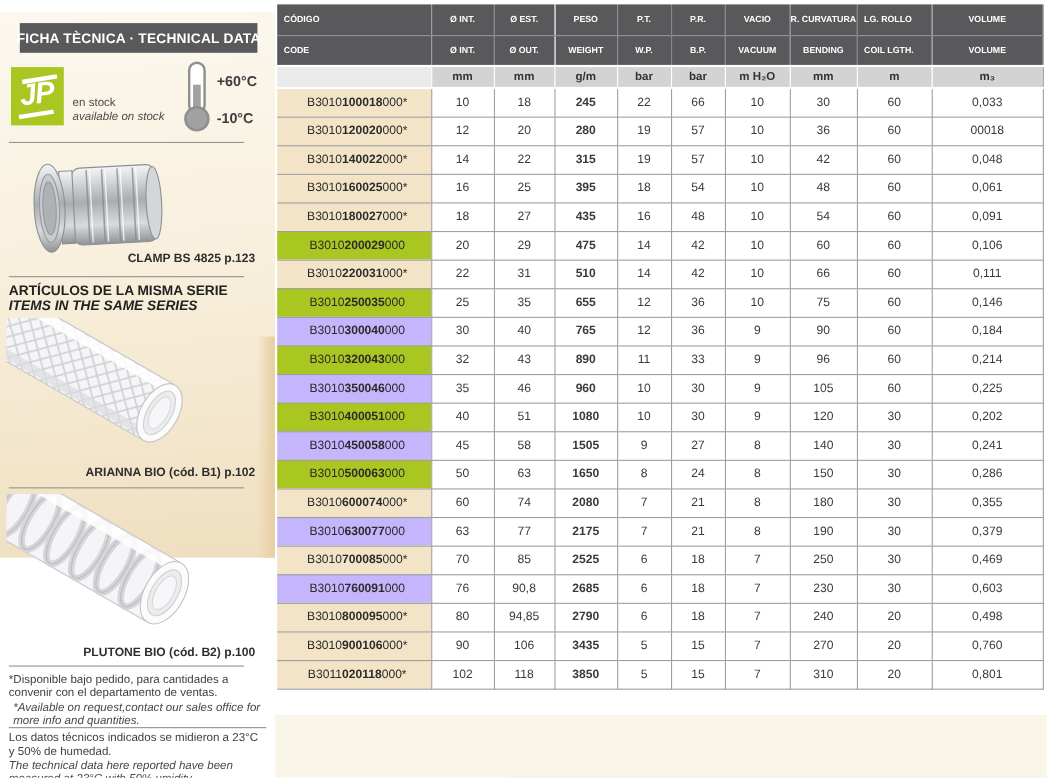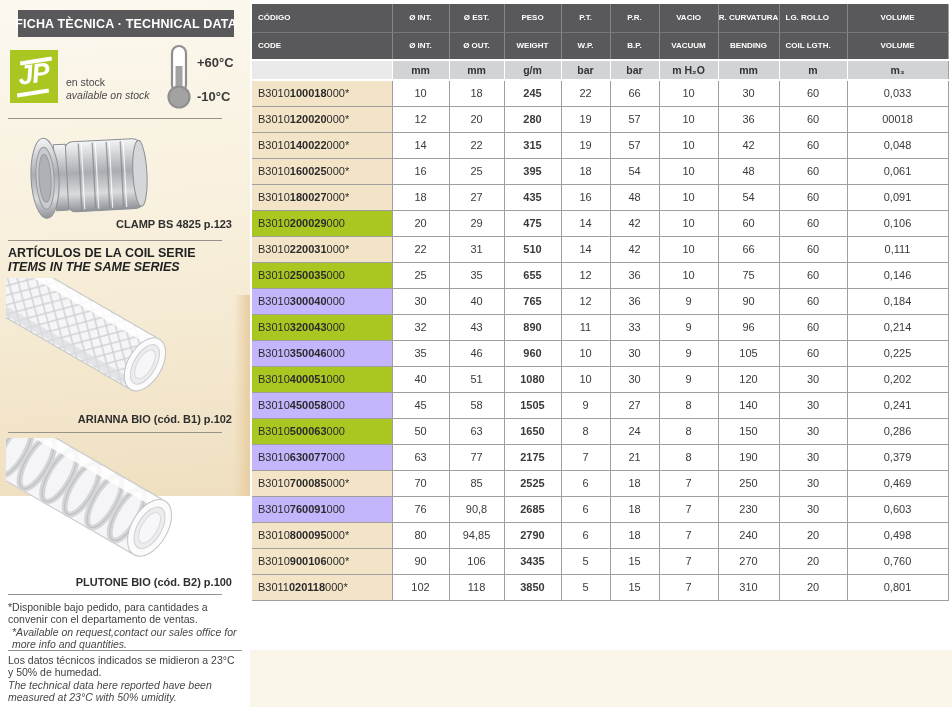--- a/index.html
+++ b/index.html
@@ -6,21 +6,21 @@
     --dark:#59595C; --units:#D2D3D5; --units-first:#EAEAEA;
     --green:#A9C720; --beige:#F3E4C8; --grid:#9f9f9f;
     --cream-top:#FCF8EF; --cream-bottom:#EFDFC0; --edge-tan:#E9D0A6;
   }
   *{margin:0;padding:0;box-sizing:border-box;}
   html,body{width:952px;height:707px;overflow:hidden;background:#fff;
     font-family:"Liberation Sans",sans-serif;}
   .page{position:relative;width:952px;height:707px;background:#fff;}
 
   
-  .sidebar{position:absolute;left:0;top:0;width:250px;height:496px;
+  .sidebar{position:absolute;left:0;top:11px;width:250px;height:496px;
     background:linear-gradient(175deg,var(--cream-top) 0%,#F8F0DD 45%,var(--cream-bottom) 100%);}
   .sidebar-edge{position:absolute;right:0;top:295px;bottom:0;width:16px;
     background:linear-gradient(90deg,rgba(233,208,166,0) 0%,var(--edge-tan) 85%);}
   .title-bar{position:absolute;left:18px;top:10px;width:216px;height:27px;
     background:var(--dark);color:#fff;font-weight:700;font-size:12.5px;
     display:flex;align-items:center;justify-content:center;letter-spacing:.2px;white-space:nowrap;}
   .jp-logo{position:absolute;left:10px;top:50px;width:48px;height:53px;background:var(--green);}
   .jp-text{position:absolute;left:8px;top:11px;font-weight:700;font-style:italic;
     font-size:27px;color:#fff;transform:rotate(-7deg);letter-spacing:-1px;line-height:1;}
   .jp-bar-top{position:absolute;left:10px;top:9px;width:32px;height:4px;background:#fff;transform:rotate(-9deg);}
@@ -48,21 +48,21 @@
     white-space:nowrap;overflow:hidden;padding:0;line-height:15px;}
   thead tr.hrow th.left{text-align:left;padding-left:6px;}
   thead tr.hrow1 th{border-bottom:1px solid #77777b;}
   thead tr.units th{height:20px;background:var(--units);color:#333;font-size:10.5px;
     font-weight:700;text-align:center;border-right:1px solid #fff;
     border-top:2px solid #fff;border-bottom:2px solid #fff;padding:0;}
   thead tr.units th:first-child{background:var(--units-first);}
   tbody td{height:26px;padding:0;text-align:center;font-size:11px;color:#3a3a3a;
     border-right:1px solid var(--grid);border-bottom:1px solid var(--grid);background:#fff;}
   tbody td.weight{font-weight:700;}
-  tbody td.code{text-align:left;padding-left:6px;white-space:nowrap;color:#2b2b2b;}
+  tbody td.code{text-align:center;padding-left:6px;white-space:nowrap;color:#2b2b2b;}
   tbody td.code .mid{font-weight:700;}
   tbody tr.hl-green td.code{background:var(--green);}
   tbody tr.hl-beige td.code{background:var(--beige);}
   tbody tr.hl-white td.code{background:#c4b5fd;}
   table, thead tr.hrow th:last-child, thead tr.units th:last-child{border-right:1px solid var(--grid);}
 </style>
 </head>
 <body>
 
 <div class="page">
@@ -120,21 +120,21 @@
         <rect x="31" y="13" width="12" height="66" fill="url(#metal)" stroke="#8b8f93"></rect>
         <ellipse cx="21" cy="46" rx="14" ry="40" fill="url(#metal)" stroke="#8b8f93"></ellipse>
         <ellipse cx="21" cy="46" rx="9" ry="31" fill="#c7cace" stroke="#97999c"></ellipse>
         <ellipse cx="21" cy="46" rx="6" ry="24" fill="#aeb1b5" stroke="#97999c"></ellipse>
       </g>
     </svg>
     <div class="fig-label" style="top:218px;">CLAMP BS 4825 p.123</div>
 
     <div class="divider" style="top:240px;"></div>
 
-    <div class="series-es">ARTÍCULOS DE LA COIL SERIE</div>
+    <div class="series-es">ARTÍCULOS DE LA MISMA SERIE</div>
     <div class="series-en">ITEMS IN THE SAME SERIES</div>
 
     <svg class="fig" style="left:6px;top:278px;" width="185" height="136" viewBox="0 0 185 136">
       <defs>
         <pattern id="mesh" width="13" height="13" patternUnits="userSpaceOnUse">
           <path d="M0,13 L13,0 M0,0 L13,13" stroke="#cfd0d3" stroke-width="1.4" fill="none"></path>
         </pattern>
       </defs>
       <g transform="translate(26,20) rotate(30)">
         <rect x="-40" y="-28" width="172" height="58" rx="5" fill="#f5f5f7" stroke="#c6c7c9"></rect>
@@ -403,20 +403,32 @@
             <td>50</td>
             <td>63</td>
             <td class="weight">1650</td>
             <td>8</td>
             <td>24</td>
             <td>8</td>
             <td>150</td>
             <td>30</td>
             <td>0,286</td>
           </tr>
+          <tr class="hl-beige">
+            <td class="code"><span>B3010</span><span class="mid">600074</span><span>000*</span></td>
+            <td>60</td>
+            <td>74</td>
+            <td class="weight">2080</td>
+            <td>7</td>
+            <td>21</td>
+            <td>8</td>
+            <td>180</td>
+            <td>30</td>
+            <td>0,355</td>
+          </tr>
           <tr class="hl-white">
             <td class="code"><span>B3010</span><span class="mid">630077</span><span>000</span></td>
             <td>63</td>
             <td>77</td>
             <td class="weight">2175</td>
             <td>7</td>
             <td>21</td>
             <td>8</td>
             <td>190</td>
             <td>30</td>

